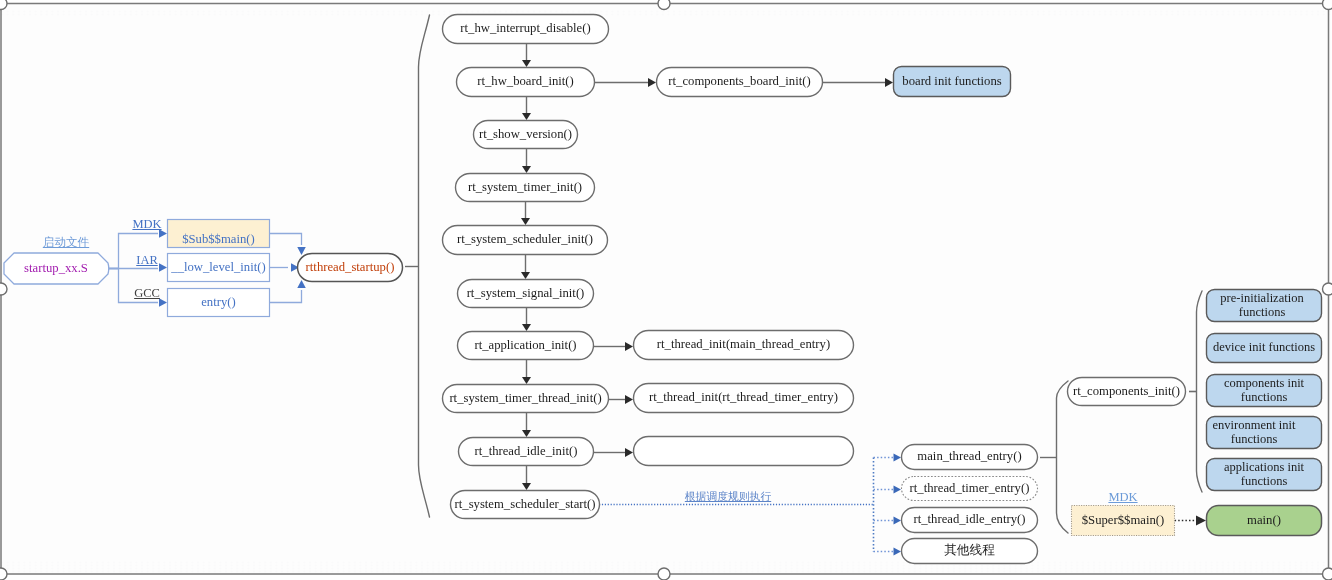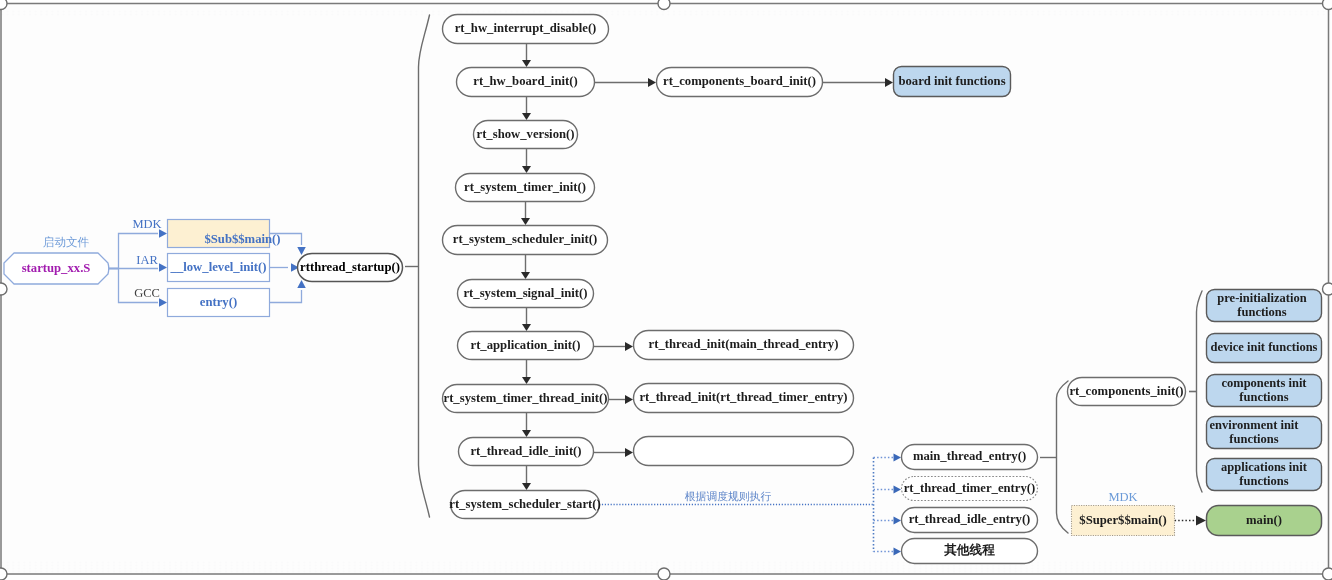--- a/index.html
+++ b/index.html
@@ -4,22 +4,22 @@
 <style>
   html,body{margin:0;padding:0;background:#fff;}
   body{width:1332px;height:580px;font-family:"Liberation Serif",serif;overflow:hidden;}
   #stage{position:relative;width:1332px;height:580px;background:#fff;}
   svg.layer{position:absolute;left:0;top:0;width:1332px;height:580px;overflow:visible;}
   #edges{z-index:1;}
   #nodes{z-index:2;}
   #labels{position:absolute;left:0;top:0;width:1332px;height:580px;z-index:3;}
   .node{position:absolute;box-sizing:border-box;display:flex;align-items:center;
         justify-content:center;text-align:center;line-height:1.08;white-space:pre-line;
-        color:#1d1d1d;font-weight:bold;}
-  .elabel{position:absolute;box-sizing:border-box;text-align:center;color:#4472c4;}
+        color:#1d1d1d;}
+  .elabel{position:absolute;box-sizing:border-box;text-align:center;color:#4472c4;text-decoration:underline;}
 </style>
 </head>
 <body>
 
 <div id="stage">
   <svg class="layer" id="edges">
       <rect x="1" y="4" width="1330" height="570" fill="#fdfdfd" stroke="none"></rect>
       <path d="M1 11.5 L1331 11.5" stroke="#fafafb" stroke-width="1.4" stroke-dasharray="2 3.6" fill="none"></path>
       <path d="M1 14.5 L1331 14.5" stroke="#fafafb" stroke-width="1.4" stroke-dasharray="2 3.6" fill="none"></path>
       <path d="M1 562.5 L1331 562.5" stroke="#fafafb" stroke-width="1.4" stroke-dasharray="2 3.6" fill="none"></path>
@@ -124,24 +124,24 @@
       <circle cx="1328.5" cy="3.5" r="6" fill="#ffffff" stroke="#6e6e6e" stroke-width="1.4"></circle>
       <circle cx="1" cy="289" r="6" fill="#ffffff" stroke="#6e6e6e" stroke-width="1.4"></circle>
       <circle cx="1328.5" cy="289" r="6" fill="#ffffff" stroke="#6e6e6e" stroke-width="1.4"></circle>
       <circle cx="1" cy="574" r="6" fill="#ffffff" stroke="#6e6e6e" stroke-width="1.4"></circle>
       <circle cx="664" cy="574" r="6" fill="#ffffff" stroke="#6e6e6e" stroke-width="1.4"></circle>
       <circle cx="1328.5" cy="574" r="6" fill="#ffffff" stroke="#6e6e6e" stroke-width="1.4"></circle>
     </svg>
   <div id="labels">
       <div class="node" style="left: 4px; top: 253px; width: 104px; height: 31px; font-size: 12.7px; color: #a21caf;">startup_xx.S</div>
       <div class="elabel" style="left: 3px; top: 235px; width: 104px; font-size: 11.6px; color: rgb(110, 155, 216); padding-left: 22px;">启动文件</div>
-      <div class="node" style="left: 167px; top: 219px; width: 103px; height: 42px; font-size: 12.7px; color: rgb(68, 114, 196); margin-left: 24px;">$Sub$$main()</div>
+      <div class="node" style="left: 167px; top: 219px; width: 103px; height: 42px; font-size: 12.7px; color: rgb(68, 114, 196);">$Sub$$main()</div>
       <div class="node" style="left: 167px; top: 253px; width: 103px; height: 29px; font-size: 12.7px; color: rgb(68, 114, 196);">__low_level_init()</div>
       <div class="node" style="left: 167px; top: 288px; width: 103px; height: 29px; font-size: 12.7px; color: rgb(68, 114, 196);">entry()</div>
-      <div class="node" style="left: 297px; top: 253px; width: 106px; height: 29px; font-size: 12.7px; color: #000000;">rtthread_startup()</div>
+      <div class="node" style="left: 297px; top: 253px; width: 106px; height: 29px; font-size: 12.7px; color: #c2410c;">rtthread_startup()</div>
       <div class="elabel" style="left: 130px; top: 217px; width: 34px; font-size: 12.5px; color: rgb(68, 114, 196);">MDK</div>
       <div class="elabel" style="left: 130px; top: 253px; width: 34px; font-size: 12.5px; color: rgb(68, 114, 196);">IAR</div>
       <div class="elabel" style="left: 130px; top: 286px; width: 34px; font-size: 12.5px; color: #404040;">GCC</div>
       <div class="node" style="left: 442px; top: 14px; width: 167px; height: 30px; font-size: 12.7px;">rt_hw_interrupt_disable()</div>
       <div class="node" style="left: 456px; top: 67px; width: 139px; height: 30px; font-size: 12.7px;">rt_hw_board_init()</div>
       <div class="node" style="left: 473px; top: 120px; width: 105px; height: 29px; font-size: 12.7px;">rt_show_version()</div>
       <div class="node" style="left: 455px; top: 173px; width: 140px; height: 29px; font-size: 12.7px;">rt_system_timer_init()</div>
       <div class="node" style="left: 442px; top: 225px; width: 166px; height: 30px; font-size: 12.7px;">rt_system_scheduler_init()</div>
       <div class="node" style="left: 457px; top: 279px; width: 137px; height: 29px; font-size: 12.7px; text-align: center;">rt_system_signal_init()</div>
       <div class="node" style="left: 457px; top: 331px; width: 137px; height: 29px; font-size: 12.7px;">rt_application_init()</div>

